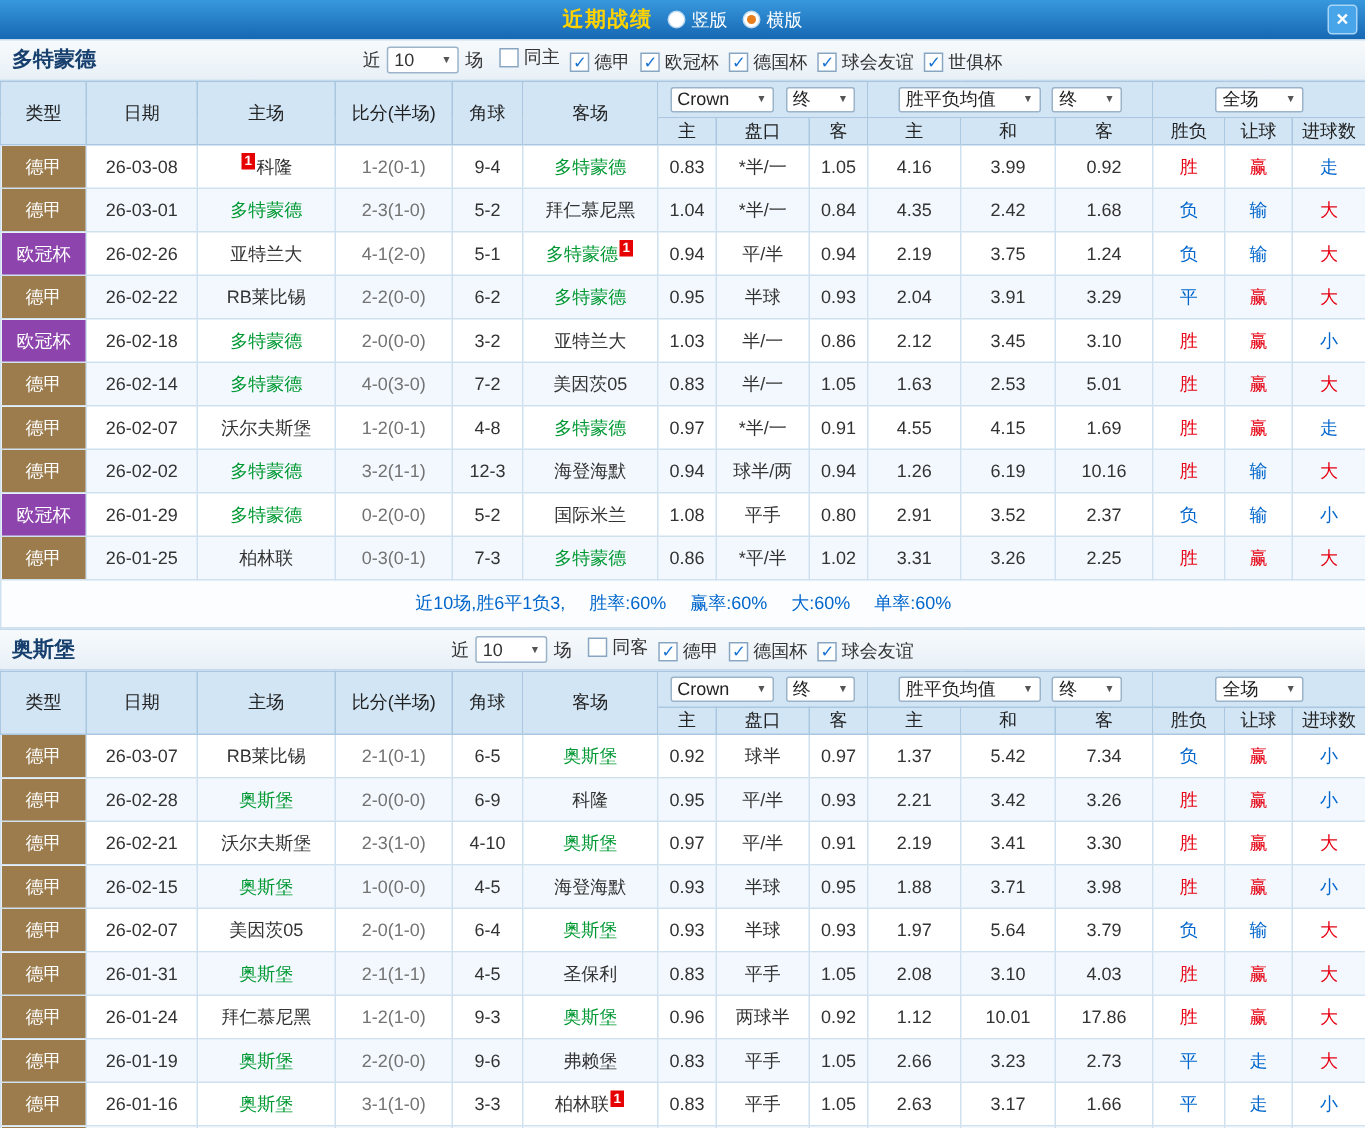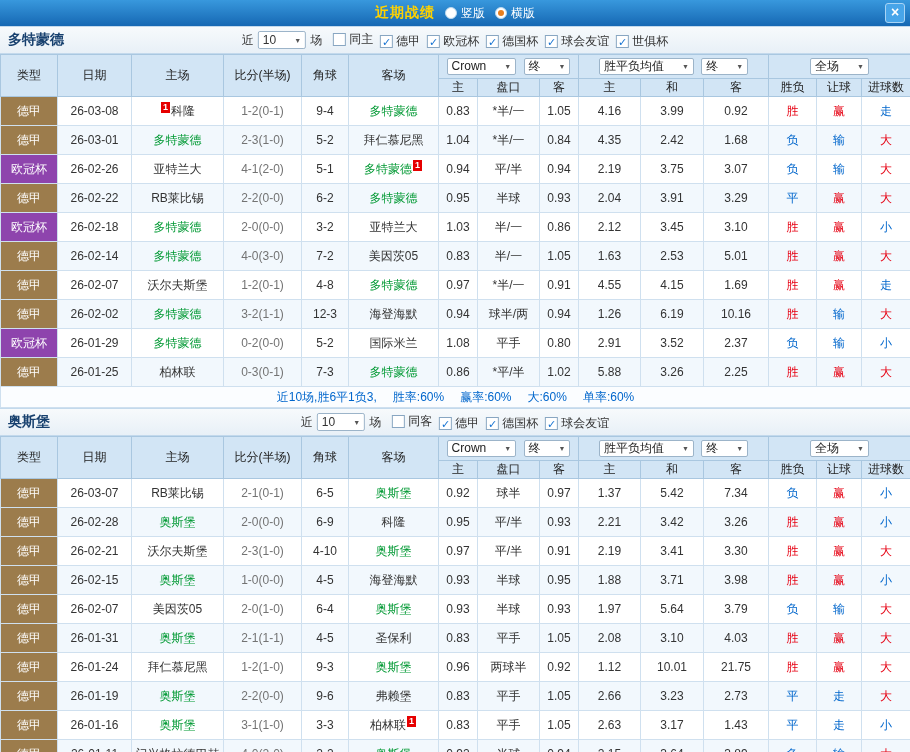--- a/index.html
+++ b/index.html
@@ -66,21 +66,21 @@
   tbody tr:nth-child(even) td { background:#f2f8fd; }
   td.lg { color:#fff; }
   td.score, .score { color:#737373; }
   .focus { color:#009933; }
   .badge {
     display:inline-block; background:#e60000; color:#fff; font-size:9px; line-height:11px;
     min-width:9px; padding:0 1px; text-align:center; vertical-align:5px; margin:0 1px; font-weight:bold;
   }
   td.r { color:#e60012; }
   td.b { color:#0066cc; }
-  tr.summary td { height:21px; color:#0066cc; background:#fbfdff; }
+  tr.summary td { height:32px; color:#0066cc; background:#fbfdff; }
   .stat { margin-left:16px; }
 </style>
 </head>
 <body>
 
 <div class="titlebar">
   <span class="title">近期战绩</span>
   <span class="radio-item">
     <span class="radio"></span>
     <span class="radio-label">竖版</span>
@@ -228,21 +228,21 @@
           <td>26-02-26</td>
           <td><span>亚特兰大</span></td>
           <td class="score">4-1(2-0)</td>
           <td>5-1</td>
           <td><span class="focus">多特蒙德</span><span class="badge">1</span></td>
           <td>0.94</td>
           <td>平/半</td>
           <td>0.94</td>
           <td>2.19</td>
           <td>3.75</td>
-          <td>3.07</td>
+          <td>1.24</td>
           <td class="b">负</td>
           <td class="b">输</td>
           <td class="r">大</td>
         </tr>
         <tr>
           <td class="lg" style="background: rgb(156, 124, 76);">德甲</td>
           <td>26-02-22</td>
           <td><span>RB莱比锡</span></td>
           <td class="score">2-2(0-0)</td>
           <td>6-2</td>
@@ -345,21 +345,21 @@
         <tr>
           <td class="lg" style="background: rgb(156, 124, 76);">德甲</td>
           <td>26-01-25</td>
           <td><span>柏林联</span></td>
           <td class="score">0-3(0-1)</td>
           <td>7-3</td>
           <td><span class="focus">多特蒙德</span></td>
           <td>0.86</td>
           <td>*平/半</td>
           <td>1.02</td>
-          <td>5.88</td>
+          <td>3.31</td>
           <td>3.26</td>
           <td>2.25</td>
           <td class="r">胜</td>
           <td class="r">赢</td>
           <td class="r">大</td>
         </tr>
         <tr class="summary">
           <td colspan="15"><span>近10场,胜6平1负3,</span><span class="stat">胜率:60%</span><span class="stat">赢率:60%</span><span class="stat">大:60%</span><span class="stat">单率:60%</span></td>
         </tr>
       </tbody>
@@ -564,21 +564,21 @@
           <td>26-01-24</td>
           <td><span>拜仁慕尼黑</span></td>
           <td class="score">1-2(1-0)</td>
           <td>9-3</td>
           <td><span class="focus">奥斯堡</span></td>
           <td>0.96</td>
           <td>两球半</td>
           <td>0.92</td>
           <td>1.12</td>
           <td>10.01</td>
-          <td>21.75</td>
+          <td>17.86</td>
           <td class="r">胜</td>
           <td class="r">赢</td>
           <td class="r">大</td>
         </tr>
         <tr>
           <td class="lg" style="background: rgb(156, 124, 76);">德甲</td>
           <td>26-01-19</td>
           <td><span class="focus">奥斯堡</span></td>
           <td class="score">2-2(0-0)</td>
           <td>9-6</td>
@@ -598,21 +598,21 @@
           <td>26-01-16</td>
           <td><span class="focus">奥斯堡</span></td>
           <td class="score">3-1(1-0)</td>
           <td>3-3</td>
           <td><span>柏林联</span><span class="badge">1</span></td>
           <td>0.83</td>
           <td>平手</td>
           <td>1.05</td>
           <td>2.63</td>
           <td>3.17</td>
-          <td>1.43</td>
+          <td>1.66</td>
           <td class="b">平</td>
           <td class="b">走</td>
           <td class="b">小</td>
         </tr>
         <tr>
           <td class="lg" style="background: rgb(156, 124, 76);">德甲</td>
           <td>26-01-11</td>
           <td><span>门兴格拉德巴赫</span></td>
           <td class="score">4-0(2-0)</td>
           <td>2-2</td>

